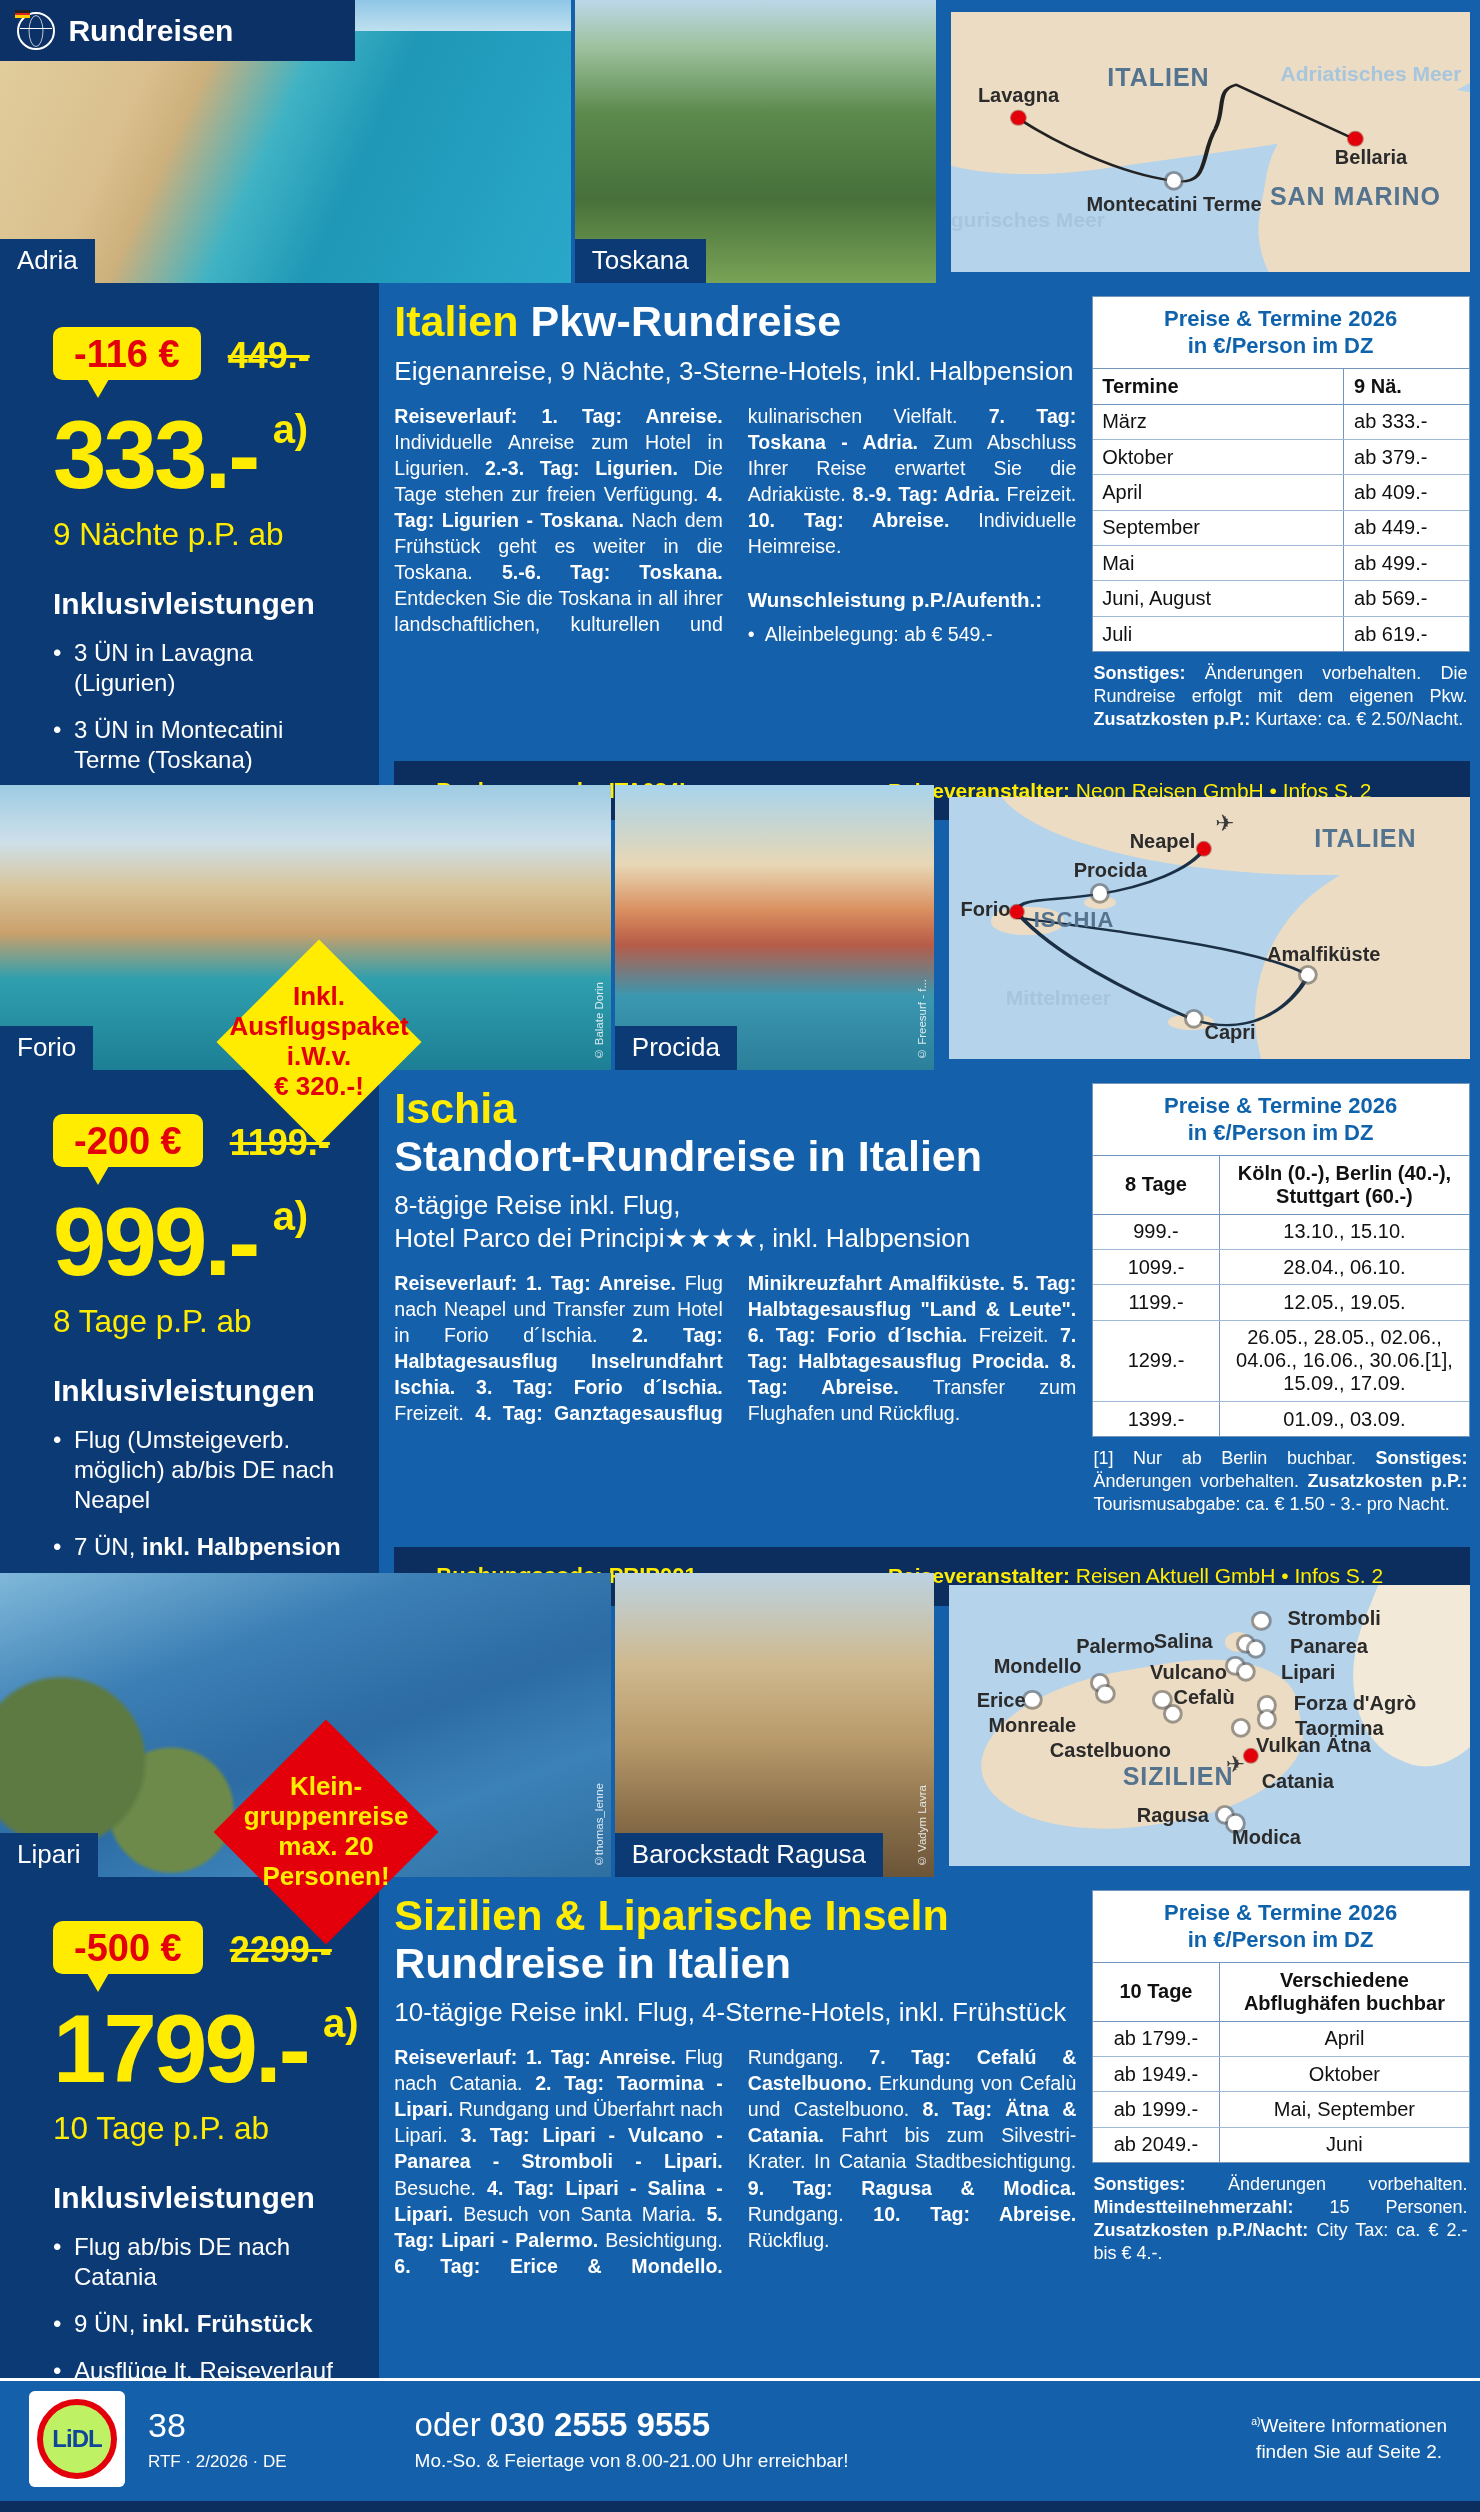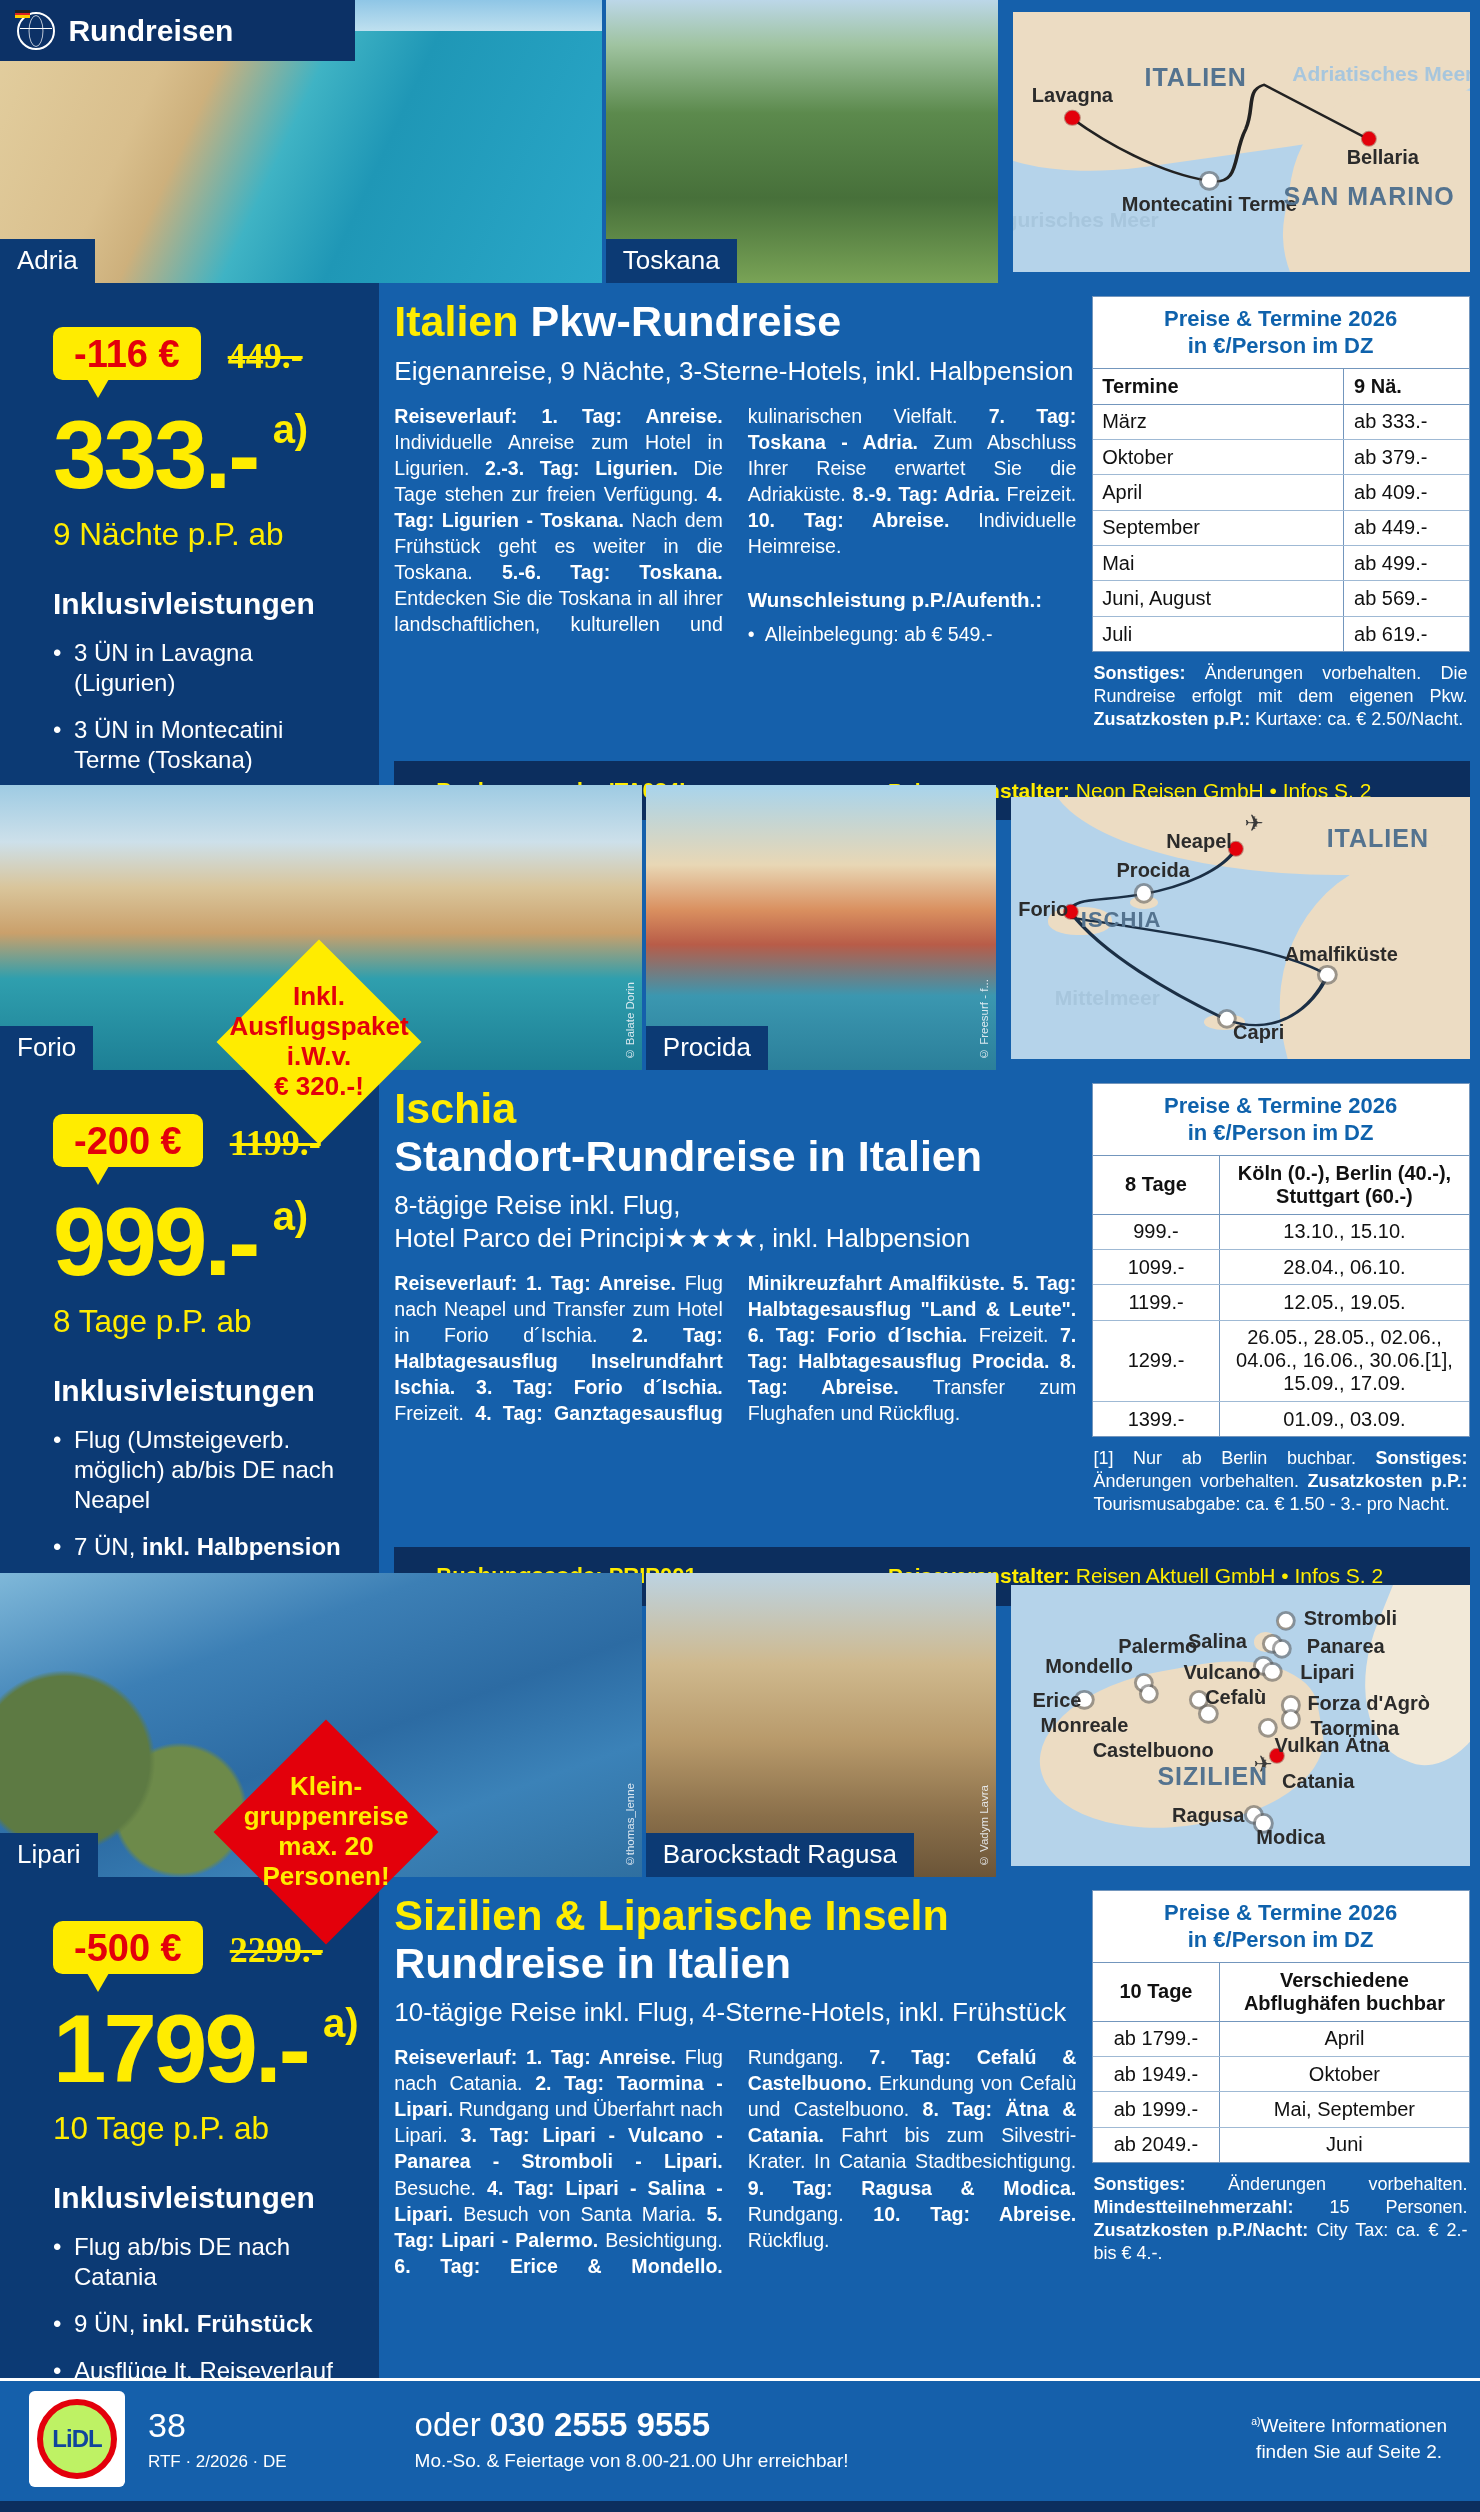--- a/index.html
+++ b/index.html
@@ -2,21 +2,21 @@
 <html><head>
 <meta charset="utf-8">
 <style>
   html,body{margin:0;padding:0;}
   body{width:1481px;height:2512px;background:#1560ab;font-family:"Liberation Sans",sans-serif;color:#fff;}
   .page{position:relative;width:1481px;height:2512px;overflow:hidden;background:#1560ab;}
 
   
   .photo-row{display:flex;gap:3.8px;background:#1560ab;}
   .row1{height:283px}.row2{height:285px}.row3{height:304px}
-  .photo{position:relative;overflow:hidden;padding-left:31px;}
+  .photo{position:relative;overflow:hidden;}
   .adria{flex:0 0 571px;background:linear-gradient(180deg,#8fc6e6 0%,#bfe0ef 11%,rgba(0,0,0,0) 11%),linear-gradient(115deg,#e3cfa0 0%,#d9bf8d 26%,#cdb07c 34%,#3fb3c4 48%,#1f97b6 62%,#2aa8c9 100%);}
   .toskana{flex:0 0 361px;background:linear-gradient(180deg,#bcd7e8 0%,#9fc3a0 16%,#5c8a4d 40%,#47703a 70%,#79a356 100%);}
   .forio{flex:0 0 611px;background:linear-gradient(180deg,#9ecbe3 0%,#cde0ea 20%,#d9c59b 36%,#caa06b 52%,#2f9fae 68%,#1d7f95 100%);}
   .procida{flex:0 0 319px;background:linear-gradient(180deg,#a8d4ec 0%,#e8d7b5 28%,#d98f5f 44%,#b85c48 56%,#3b97b0 74%,#2b7f9a 100%);}
   .lipari{flex:0 0 611px;background:radial-gradient(circle at 10% 62%,#5d7a43 0 14%,rgba(0,0,0,0) 15%),radial-gradient(circle at 28% 78%,#6d8a4a 0 12%,rgba(0,0,0,0) 13%),linear-gradient(160deg,#7fb8d9 0%,#3c7fb5 30%,#2c6ba3 55%,#3b82b8 75%,#2f6fa0 100%);}
   .ragusa{flex:0 0 319px;background:linear-gradient(180deg,#bcd3e2 0%,#cfb98e 30%,#b89a6b 55%,#8a6f4a 80%,#6b5538 100%);}
   .photo-label{position:absolute;left:0;bottom:0;background:#0c3a74;color:#fff;font-size:26px;padding:6.7px 17px;}
   .credit{position:absolute;right:5.7px;bottom:9.6px;writing-mode:vertical-rl;transform:rotate(180deg);font-size:11.5px;color:#eef3f8;opacity:.9;}
 
   
@@ -54,21 +54,21 @@
   .route{position:absolute;inset:0;width:100%;height:100%;z-index:0;}
   .plane{position:absolute;transform:translate(-50%,-50%);font-size:23px;color:#3a3a3a;z-index:2;}
 
   
   .section{position:relative;display:grid;grid-template-columns:379px 682px 1fr;grid-template-rows:1fr 92px;column-gap:15.3px;padding-right:11.5px;box-sizing:border-box;background:#1560ab;}
   .s1{height:502px}.s2{height:503px}.s3{height:501px}
   .aside{grid-column:1;grid-row:1/3;background:#0c3a74;padding:44px 25px 0 53px;box-sizing:border-box;}
   .badge-row{display:flex;align-items:flex-start;gap:27px;}
   .disc{position:relative;background:#ffec00;color:#e3000b;font-weight:bold;font-size:38px;padding:7.6px 21px;border-radius:9.6px;line-height:1;}
   .disc::after{content:"";position:absolute;left:34px;bottom:-18px;width:0;height:0;border-left:11.5px solid transparent;border-right:11.5px solid transparent;border-top:19px solid #ffec00;}
-  .oldp{color:#ffec00;font-size:36px;font-weight:bold;text-decoration:line-through;margin-top:7.6px;font-family:Liberation Serif, serif;}
+  .oldp{color:#ffec00;font-size:36px;font-weight:bold;text-decoration:line-through;margin-top:7.6px;}
   .price-row{margin-top:29px;display:flex;align-items:flex-start;}
   .price{color:#ffec00;font-weight:bold;font-size:96px;line-height:.95;letter-spacing:-2.9px;}
   .pnote{color:#ffec00;font-weight:bold;font-size:40px;margin-left:15.3px;line-height:1;}
   .duration{color:#ffec00;font-size:31.5px;margin-top:15.3px;}
   .incl-t{font-weight:bold;font-size:30px;margin-top:34px;}
   .incl{list-style:none;margin:13.4px 0 0;padding:0;font-size:24px;line-height:1.25;}
   .incl li{margin-top:17px;padding-left:21px;position:relative;}
   .incl li::before{content:"•";position:absolute;left:0;}
   .railfly{margin-top:29px;}
   .rf-label{font-size:25px;letter-spacing:1.9px;}

